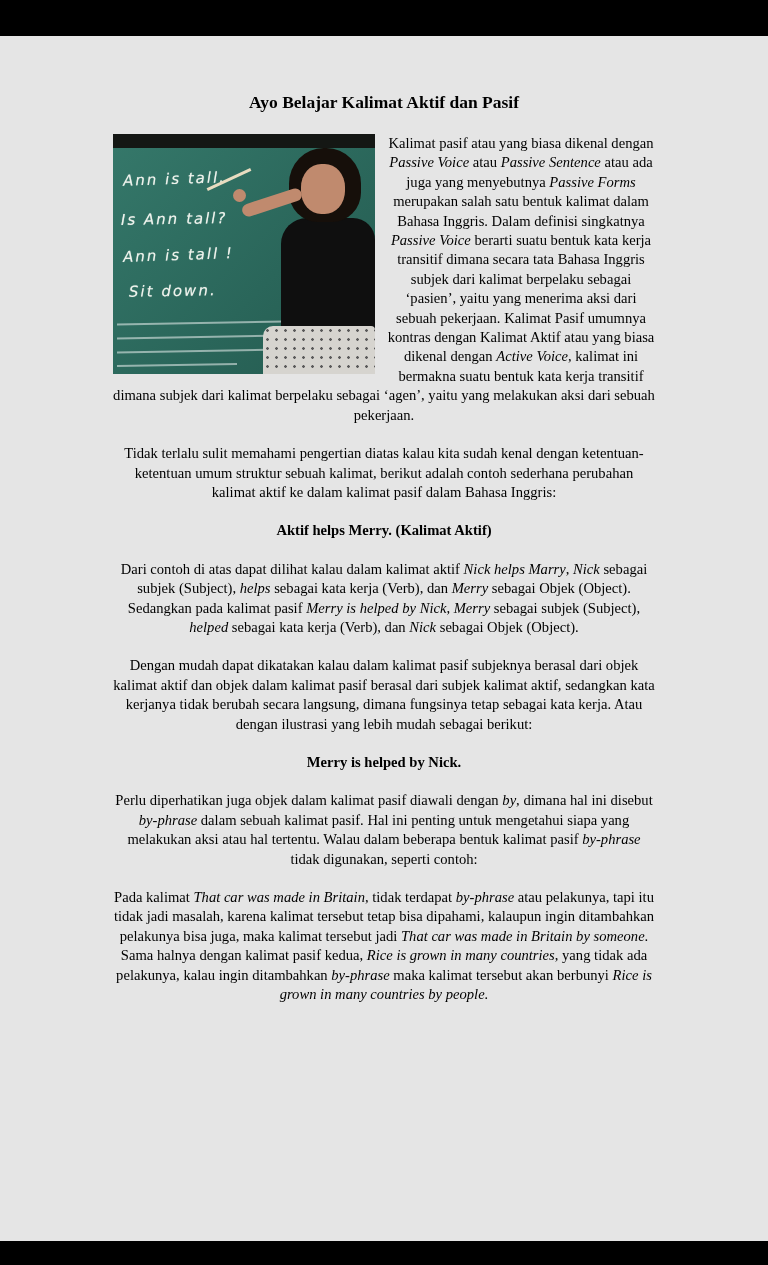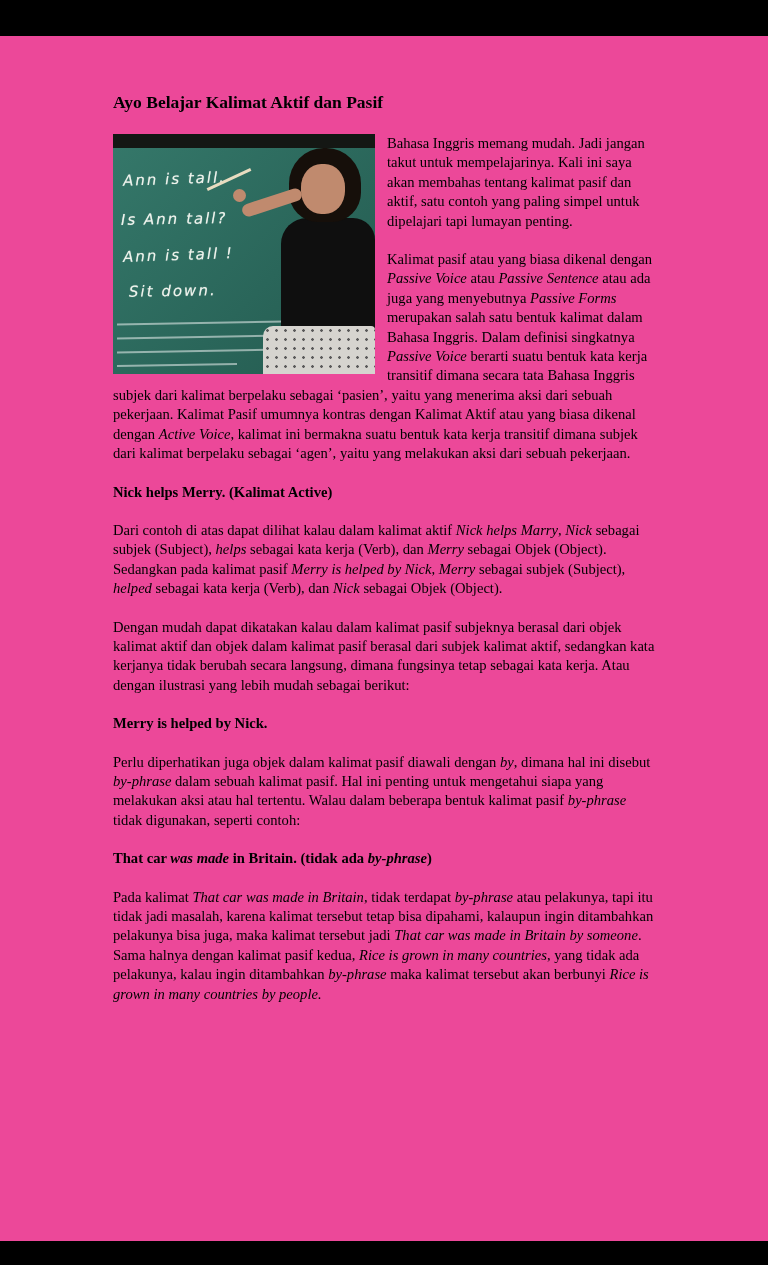--- a/index.html
+++ b/index.html
@@ -4,22 +4,22 @@
 <style>
   * { margin:0; padding:0; box-sizing:border-box; }
   html,body { background:#000; }
   .viewport {
     width:768px; height:1265px; position:relative; overflow:hidden;
     background:#000; font-family:"Liberation Serif", serif;
   }
   .topbar { height:36px; background:#000; }
   .bottombar { position:absolute; left:0; bottom:0; width:768px; height:24px; background:#000; }
   .page {
-    width:768px; height:1205px; background:#ec4899; color:#000;
-    padding:56px 113px 0 113px; overflow:hidden;
+    width:768px; height:1205px; background:#e5e5e5; color:#000;
+    padding:56px 113px 0 113px; overflow:hidden;text-align:center;
   }
   h1.doc-title { font-size:17.5px; line-height:20px; font-weight:bold; margin:0 0 22px 0; }
 
   
   #article-body { font-size:14.6px; line-height:19.4px; }
   #article-body p { margin:0 0 19px 0; }
   #article-body p.b { font-weight:bold; }
   #article-body span.i { font-style:italic;font-family:Liberation Serif, serif; }
 
   
@@ -79,26 +79,25 @@
       <div class="teacher-body"></div>
       <div class="teacher-hair"></div>
       <div class="teacher-face"></div>
       <div class="pointer-stick"></div>
       <div class="teacher-arm"></div>
       <div class="teacher-hand"></div>
       <div class="teacher-skirt"></div>
     </div>
 
     <div id="article-body">
-        <p><span>Bahasa Inggris memang mudah. Jadi jangan takut untuk mempelajarinya. Kali ini saya akan membahas tentang kalimat pasif dan aktif, satu contoh yang paling simpel untuk dipelajari tapi lumayan penting.</span></p>
         <p><span>Kalimat pasif atau yang biasa dikenal dengan </span><span class="i">Passive Voice</span><span> atau </span><span class="i">Passive Sentence</span><span> atau ada juga yang menyebutnya </span><span class="i">Passive Forms</span><span> merupakan salah satu bentuk kalimat dalam Bahasa Inggris. Dalam definisi singkatnya </span><span class="i">Passive Voice</span><span> berarti suatu bentuk kata kerja transitif dimana secara tata Bahasa Inggris subjek dari kalimat berpelaku sebagai ‘pasien’, yaitu yang menerima aksi dari sebuah pekerjaan. Kalimat Pasif umumnya kontras dengan Kalimat Aktif atau yang biasa dikenal dengan </span><span class="i">Active Voice</span><span>, kalimat ini bermakna suatu bentuk kata kerja transitif dimana subjek dari kalimat berpelaku sebagai ‘agen’, yaitu yang melakukan aksi dari sebuah pekerjaan.</span></p>
-        <p class="b"><span>Nick helps Merry. (Kalimat Active)</span></p>
+        <p><span>Tidak terlalu sulit memahami pengertian diatas kalau kita sudah kenal dengan ketentuan-ketentuan umum struktur sebuah kalimat, berikut adalah contoh sederhana perubahan kalimat aktif ke dalam kalimat pasif dalam Bahasa Inggris:</span></p>
+        <p class="b"><span>Aktif helps Merry. (Kalimat Aktif)</span></p>
         <p><span>Dari contoh di atas dapat dilihat kalau dalam kalimat aktif </span><span class="i">Nick helps Marry</span><span>, </span><span class="i">Nick</span><span> sebagai subjek (Subject), </span><span class="i">helps</span><span> sebagai kata kerja (Verb), dan </span><span class="i">Merry</span><span> sebagai Objek (Object). Sedangkan pada kalimat pasif </span><span class="i">Merry is helped by Nick</span><span>, </span><span class="i">Merry</span><span> sebagai subjek (Subject), </span><span class="i">helped</span><span> sebagai kata kerja (Verb), dan </span><span class="i">Nick</span><span> sebagai Objek (Object).</span></p>
         <p><span>Dengan mudah dapat dikatakan kalau dalam kalimat pasif subjeknya berasal dari objek kalimat aktif dan objek dalam kalimat pasif berasal dari subjek kalimat aktif, sedangkan kata kerjanya tidak berubah secara langsung, dimana fungsinya tetap sebagai kata kerja. Atau dengan ilustrasi yang lebih mudah sebagai berikut:</span></p>
         <p class="b"><span>Merry is helped by Nick.</span></p>
         <p><span>Perlu diperhatikan juga objek dalam kalimat pasif diawali dengan </span><span class="i">by</span><span>, dimana hal ini disebut </span><span class="i">by-phrase</span><span> dalam sebuah kalimat pasif. Hal ini penting untuk mengetahui siapa yang melakukan aksi atau hal tertentu. Walau dalam beberapa bentuk kalimat pasif </span><span class="i">by-phrase</span><span> tidak digunakan, seperti contoh:</span></p>
-        <p class="b"><span>That car </span><span class="i">was made</span><span> in Britain. (tidak ada </span><span class="i">by-phrase</span><span>)</span></p>
         <p><span>Pada kalimat </span><span class="i">That car was made in Britain</span><span>, tidak terdapat </span><span class="i">by-phrase</span><span> atau pelakunya, tapi itu tidak jadi masalah, karena kalimat tersebut tetap bisa dipahami, kalaupun ingin ditambahkan pelakunya bisa juga, maka kalimat tersebut jadi </span><span class="i">That car was made in Britain by someone</span><span>. Sama halnya dengan kalimat pasif kedua, </span><span class="i">Rice is grown in many countries</span><span>, yang tidak ada pelakunya, kalau ingin ditambahkan </span><span class="i">by-phrase</span><span> maka kalimat tersebut akan berbunyi </span><span class="i">Rice is grown in many countries by people.</span></p>
       </div>
   </div>
 
   <div class="bottombar"></div>
 </div>
 
 </body></html>

